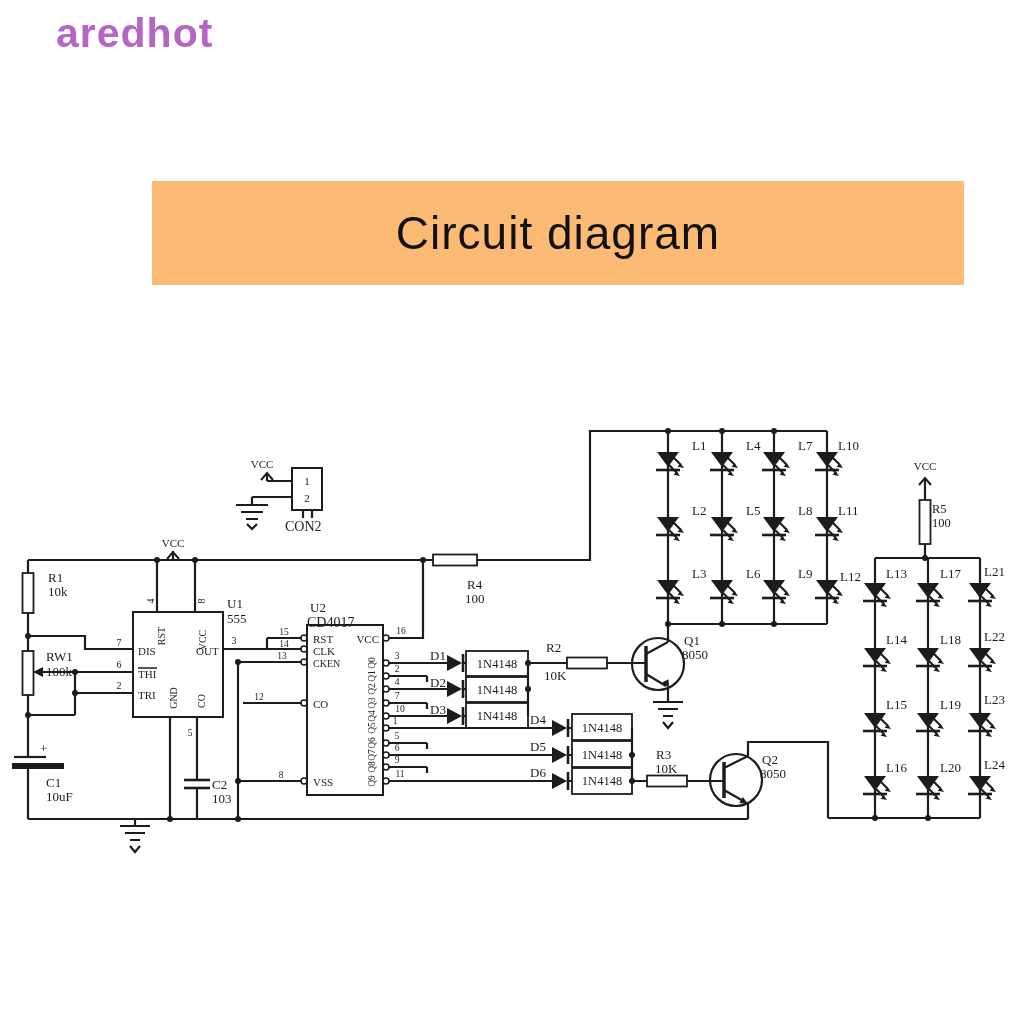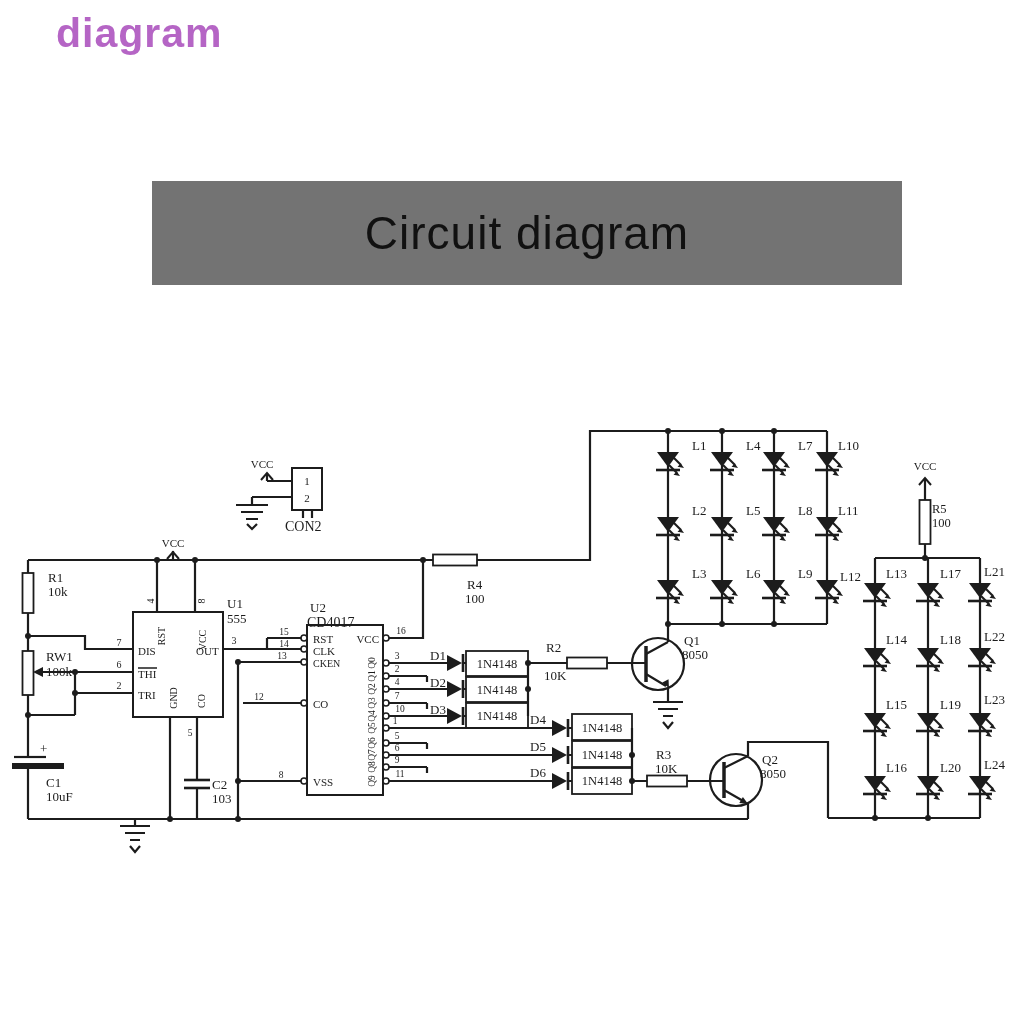--- a/index.html
+++ b/index.html
@@ -1,34 +1,34 @@
 <!DOCTYPE html>
 <html><head>
 <meta charset="utf-8">
 <style>
   html,body{margin:0;padding:0;background:#ffffff;}
   #stage{position:relative;width:1024px;height:1024px;background:#ffffff;overflow:hidden;
          font-family:"Liberation Serif",serif;}
   #watermark{position:absolute;left:56px;top:10px;font-family:"Liberation Sans",sans-serif;
              font-weight:bold;font-size:41px;color:#b565c5;letter-spacing:1px;}
-  #banner{position:absolute;left:152px;top:181px;width:750px;height:104px;background:#737373;
+  #banner{position:absolute;left:152px;top:181px;width:812px;height:104px;background:#fdba74;
           display:flex;align-items:center;justify-content:center;}
   #banner .title{font-family:"Liberation Sans",sans-serif;font-size:46px;color:#111111;letter-spacing:1px;}
   svg{position:absolute;left:0;top:0;}
   text{fill:#1c1c1c;}
   .t13{font-size:13px;} .t14{font-size:14px;} .t12{font-size:12.5px;} .t11{font-size:11px;}
   .t10{font-size:10px;} .t9{font-size:9.5px;}
   .mid{text-anchor:middle;} .end{text-anchor:end;}
 </style>
 </head>
 <body>
 
 <div id="stage">
 
-  <div id="watermark">diagram</div>
+  <div id="watermark">aredhot</div>
 
   <div id="banner">
     <span class="title">Circuit diagram</span>
   </div>
 
   <svg width="1024" height="1024" viewBox="0 0 1024 1024">
     <defs>
       <g id="led" stroke="#1c1c1c" fill="none" stroke-width="2.2">
         <polygon points="-11,0 11,0 0,15" fill="#1c1c1c" stroke="none"></polygon>
         <line x1="-12" y1="18" x2="12" y2="18" stroke-width="2.6"></line>

